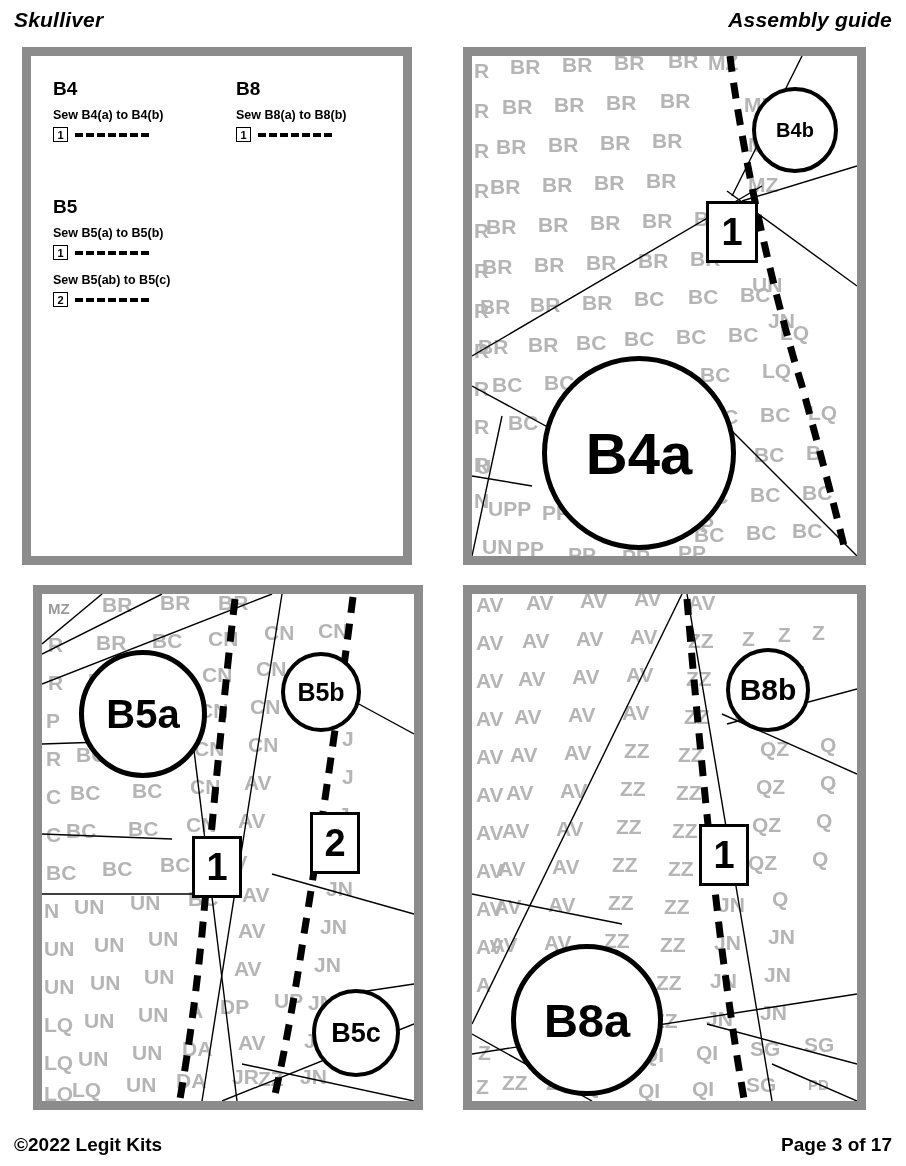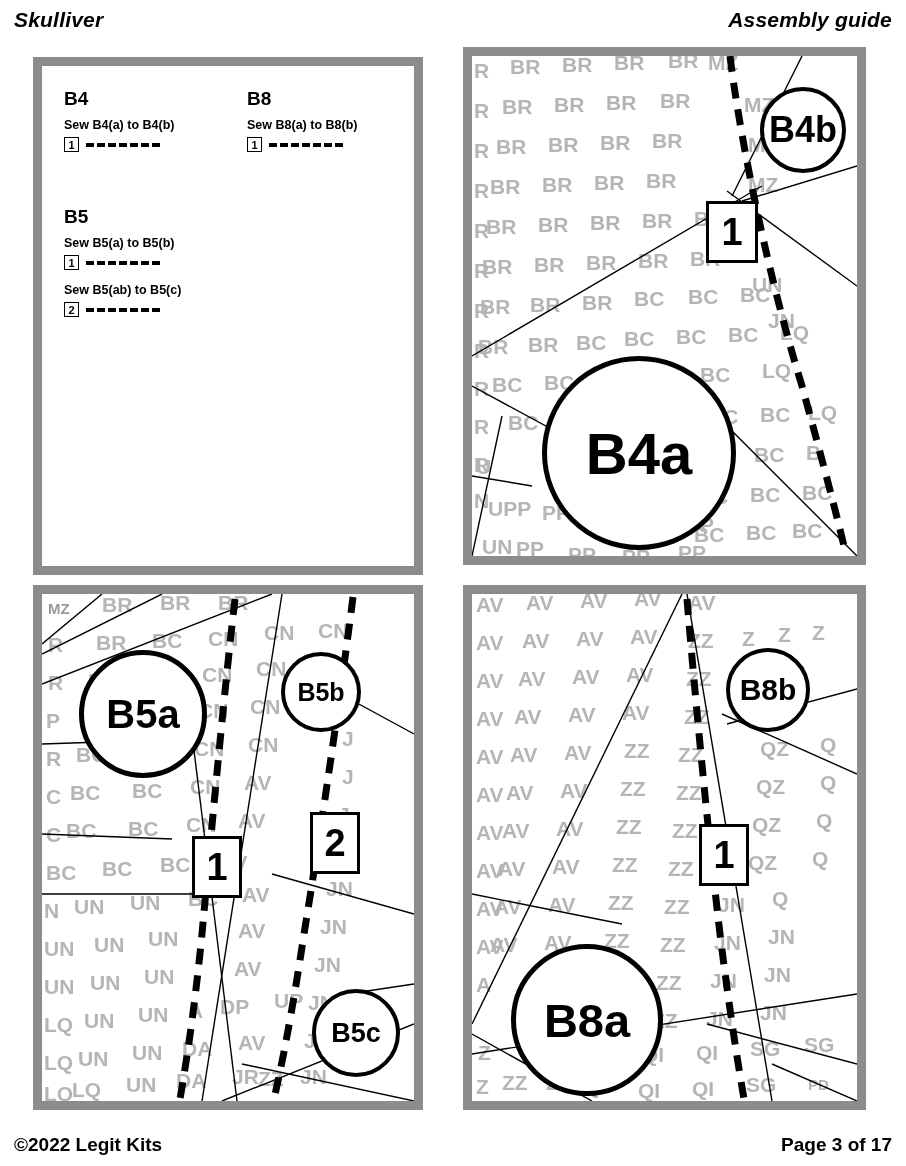--- a/index.html
+++ b/index.html
@@ -62,21 +62,21 @@
     font-weight: bold;
   }
   
   .panel {
     position: absolute;
     box-sizing: border-box;
     background: #ffffff;
     border: 9px solid #8c8c8c;
     overflow: hidden;
   }
-  #panel-legend { left: 33px;  top: 47px;  width: 390px; height: 518px; border-color:#8c8c8c;margin-top:10px;}
+  #panel-legend { left: 22px;  top: 47px;  width: 390px; height: 518px; border-color:#8c8c8c;}
   #panel-b4     { left: 463px; top: 47px;  width: 403px; height: 518px; }
   #panel-b5     { left: 33px;  top: 585px; width: 390px; height: 525px; }
   #panel-b8     { left: 463px; top: 585px; width: 403px; height: 525px; }
 
   
   .legend-inner {
     position: relative;
     width: 100%;
     height: 100%;
     padding: 14px 16px;
@@ -305,21 +305,21 @@
           <path d="M0 330 L120 395"></path>
           <path d="M30 360 L0 500"></path>
           <path d="M240 355 L385 500"></path>
           <path d="M0 420 L60 430"></path>
         </g>
         <path d="M258 0 C265 60 290 200 330 330 C345 385 360 440 372 490" stroke="#000" stroke-width="7" fill="none" stroke-dasharray="16 11"></path>
       </svg>
       <div class="bubble" style="left:70px; top:300px; width:194px; height:194px; font-size:58px;">
         <span>B4a</span>
       </div>
-      <div class="bubble small" style="left:288px; top:31px; width:86px; height:86px; font-size:36px;">
+      <div class="bubble small" style="left:280px; top:31px; width:86px; height:86px; font-size:20px;">
         <span>B4b</span>
       </div>
       <div class="stepbox" style="left:234px; top:145px; width:52px; height:62px; font-size:38px;">
         <span>1</span>
       </div>
     </div>
   </div>
 
   <div class="panel" id="panel-b5">
     <div class="diagram">

